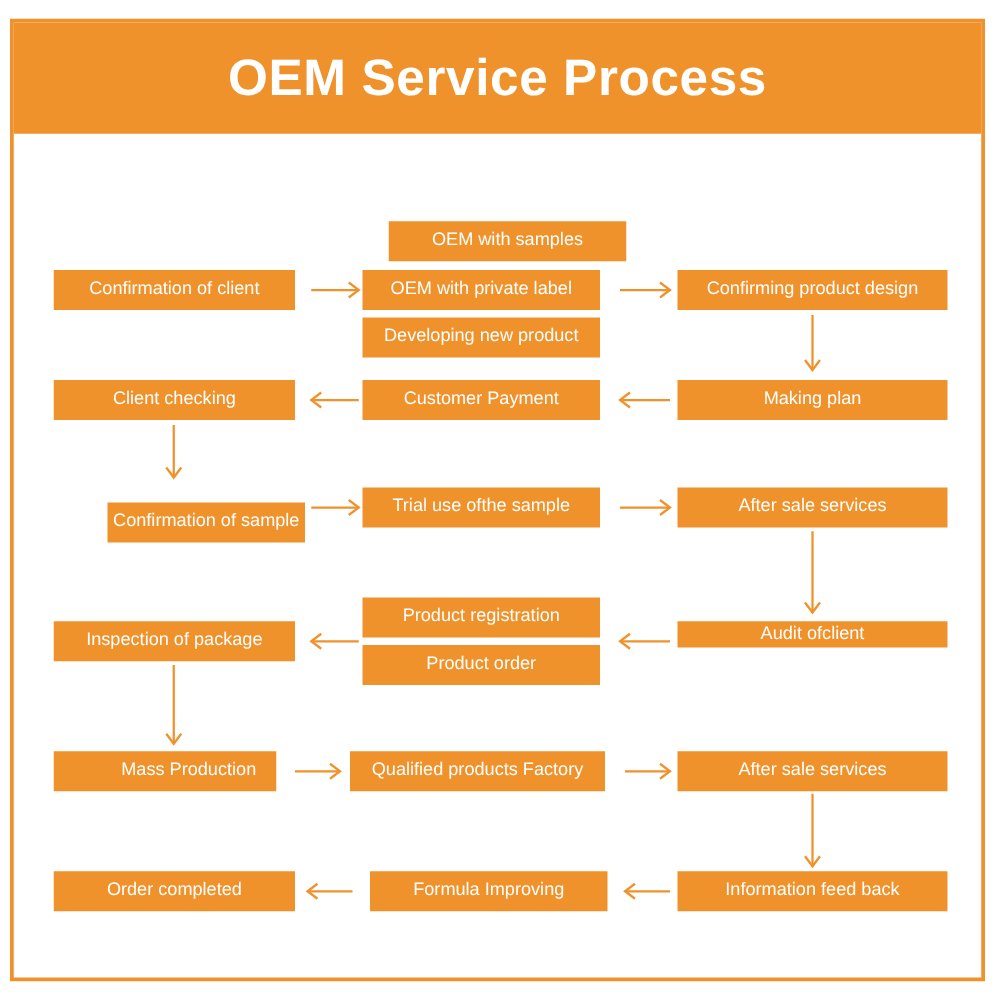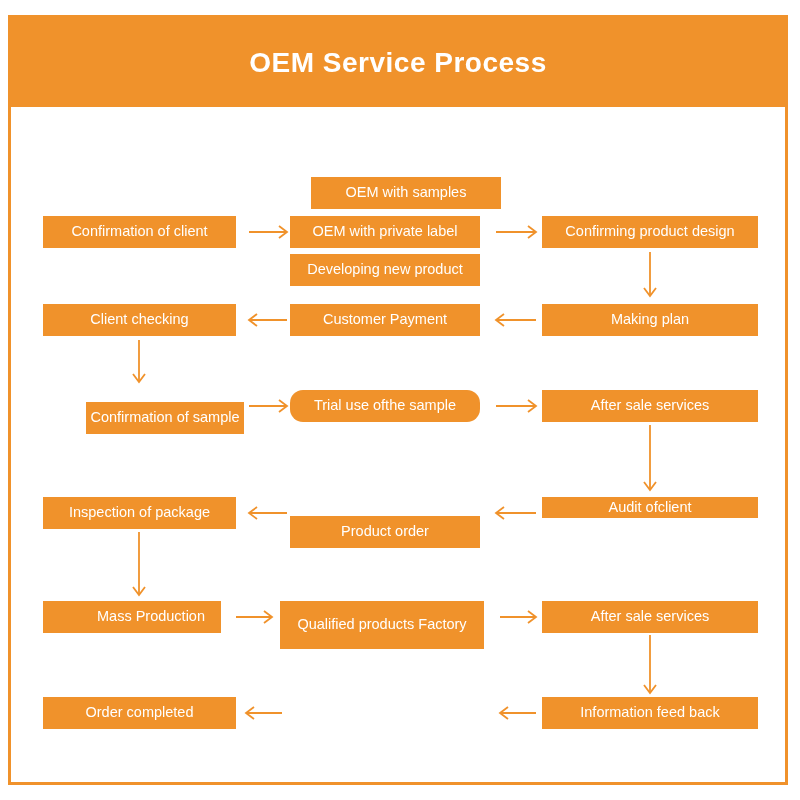--- a/index.html
+++ b/index.html
@@ -36,21 +36,21 @@
     top: 18px;
     width: 774px;
     height: 89px;
     background: #F0922B;
     display: flex;
     align-items: center;
     justify-content: center;
   }
   #header-title {
     color: #ffffff;
-    font-size: 28px;
+    font-size: 41px;
     font-weight: bold;
     letter-spacing: 0.5px;
     font-family: "Liberation Sans", sans-serif;
     white-space: nowrap;
   }
   
   #canvas {
     position: absolute;
     left: 0;
     top: 0;
@@ -219,48 +219,54 @@
     <div class="node" style="left:290px; top:304px; width:190px; height:32px;">
       <span>Customer Payment</span>
     </div>
     <div class="node" style="left:43px; top:304px; width:193px; height:32px;">
       <span>Client checking</span>
     </div>
 
     <div class="node" style="left:43px; top:402px; width:158px; height:32px;margin-left:43px;">
       <span>Confirmation of sample</span>
     </div>
-    <div class="node" style="left:290px; top:390px; width:190px; height:32px;border-radius:13px;">
+    <div class="node" style="left:290px; top:390px; width:190px; height:32px;">
       <span>Trial use ofthe sample</span>
     </div>
     <div class="node" style="left:542px; top:390px; width:216px; height:32px;">
       <span>After sale services</span>
     </div>
 
     <div class="node" style="left:542px; top:497px; width:216px; height:21px;">
       <span>Audit ofclient</span>
     </div>
+    <div class="node" style="left:290px; top:478px; width:190px; height:32px;">
+      <span>Product registration</span>
+    </div>
     <div class="node" style="left:290px; top:516px; width:190px; height:32px;">
       <span>Product order</span>
     </div>
     <div class="node" style="left:43px; top:497px; width:193px; height:32px;">
       <span>Inspection of package</span>
     </div>
 
     <div class="node" style="left:43px; top:601px; width:178px; height:32px;padding-left:42px;">
       <span>Mass Production</span>
     </div>
-    <div class="node" style="left:280px; top:601px; width:204px; height:48px;">
+    <div class="node" style="left:280px; top:601px; width:204px; height:32px;">
       <span>Qualified products Factory</span>
     </div>
     <div class="node" style="left:542px; top:601px; width:216px; height:32px;">
       <span>After sale services</span>
     </div>
 
     <div class="node" style="left:542px; top:697px; width:216px; height:32px;">
       <span>Information feed back</span>
     </div>
+    <div class="node" style="left:296px; top:697px; width:190px; height:32px;">
+      <span>Formula Improving</span>
+    </div>
     <div class="node" style="left:43px; top:697px; width:193px; height:32px;">
       <span>Order completed</span>
     </div>
 
   </div>
 </div>
 
 </body></html>

